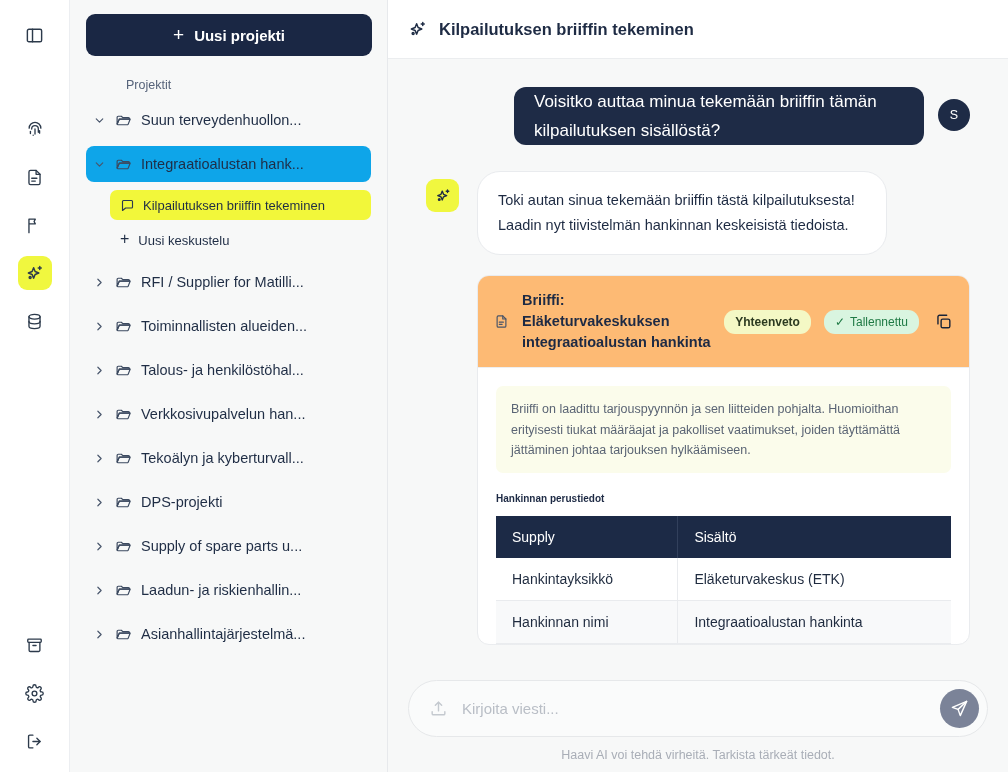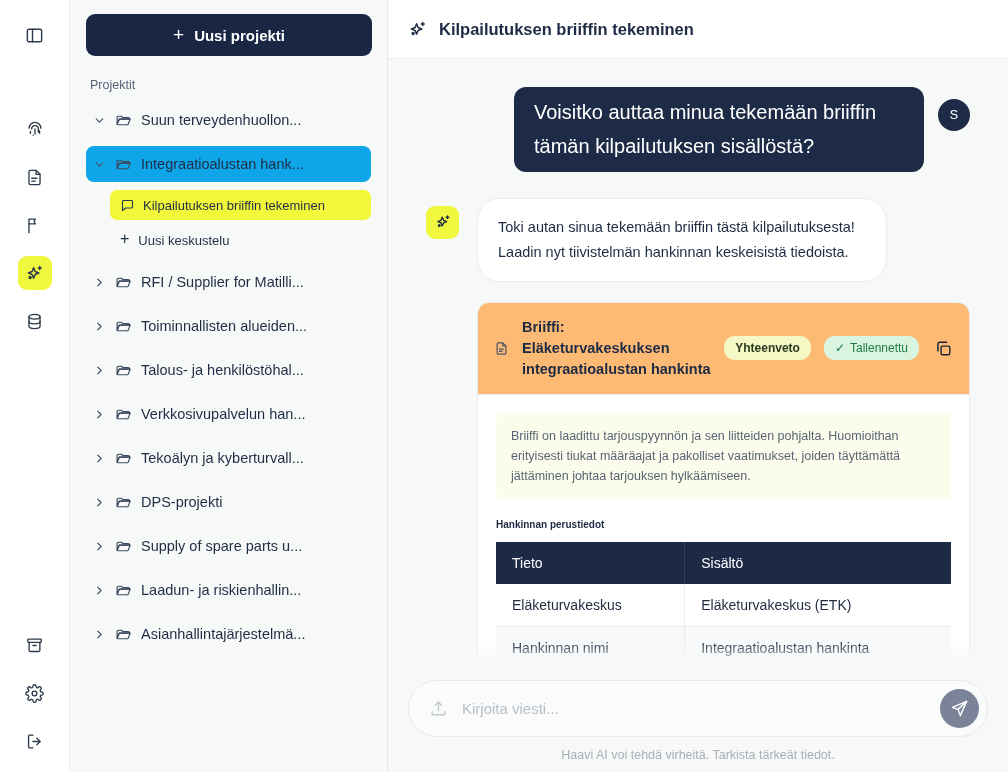--- a/index.html
+++ b/index.html
@@ -64,20 +64,21 @@
     font-weight: bold;
     cursor: pointer;
     margin-bottom: 22px;
   }
   .new-project-btn .plus { font-size: 19px; font-weight: 400; line-height: 1; margin-top:-2px;}
   .section-label {
     font-size: 12.5px;
     color: #56637a;
     padding-left: 4px;
     margin-bottom: 10px;
+    margin-left: 36px;
   }
   .tree { }
   .tree-row {
     display: flex;
     align-items: center;
     gap: 9px;
     height: 36px;
     padding: 0 10px 0 6px;
     border-radius: 8px;
     cursor: pointer;
@@ -151,22 +152,22 @@
     overflow: hidden;
     padding: 28px 38px 0 38px;
     position: relative;
   }
 
   .row-user { display: flex; justify-content: flex-end; align-items: flex-start; gap: 14px; margin-bottom: 26px; }
   .bubble-user {
     background: #1e2b46;
     color: #ffffff;
     border-radius: 12px;
-    padding: 8px 20px;
-    font-size: 20px;
+    padding: 0 20px;
+    font-size: 17px;
     line-height: 1.72;
     max-width: 410px;
   }
   .avatar {
     width: 32px; height: 32px; border-radius: 50%;
     background: #1e2b46; color: #fff;
     display:flex; align-items:center; justify-content:center;
     font-size: 12.5px;
     flex: 0 0 32px;
     margin-top: 12px;
@@ -600,27 +601,27 @@
                     <path d="M5 15V6a2 2 0 0 1 2-2h9"></path>
                   </svg>
               </span>
             </div>
             <div class="brief-body">
               <div class="note">Briiffi on laadittu tarjouspyynnön ja sen liitteiden pohjalta. Huomioithan erityisesti tiukat määräajat ja pakolliset vaatimukset, joiden täyttämättä jättäminen johtaa tarjouksen hylkäämiseen.</div>
               <div class="sec-title">Hankinnan perustiedot</div>
               <table class="brief-table">
                 <thead>
                   <tr id="thead-row">
-                      <th>Tieto</th>
+                      <th>Supply</th>
                       <th>Sisältö</th>
                     </tr>
                 </thead>
                 <tbody id="tbody">
                     <tr>
-                      <td>Eläketurvakeskus</td>
+                      <td>Hankintayksikkö</td>
                       <td>Eläketurvakeskus (ETK)</td>
                     </tr>
                     <tr class="alt">
                       <td>Hankinnan nimi</td>
                       <td>Integraatioalustan hankinta</td>
                     </tr>
                   </tbody>
               </table>
             </div>
           </div>

